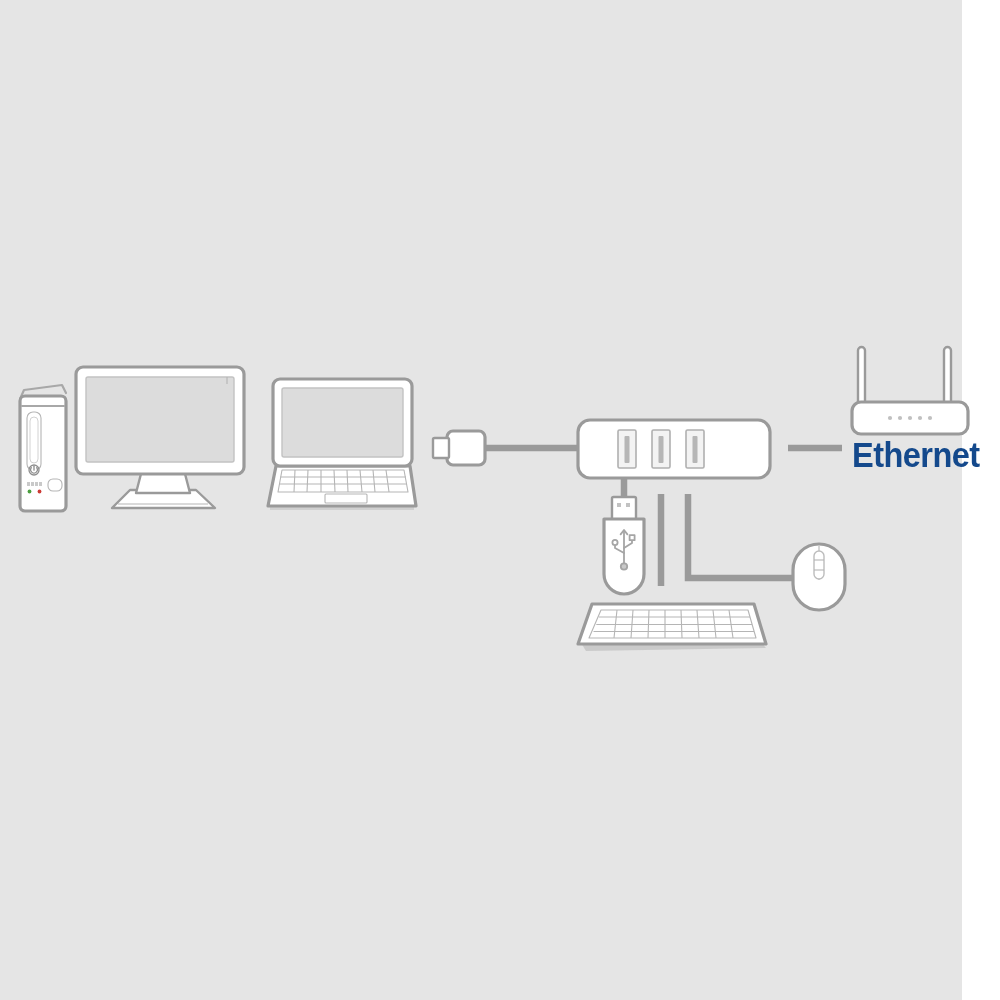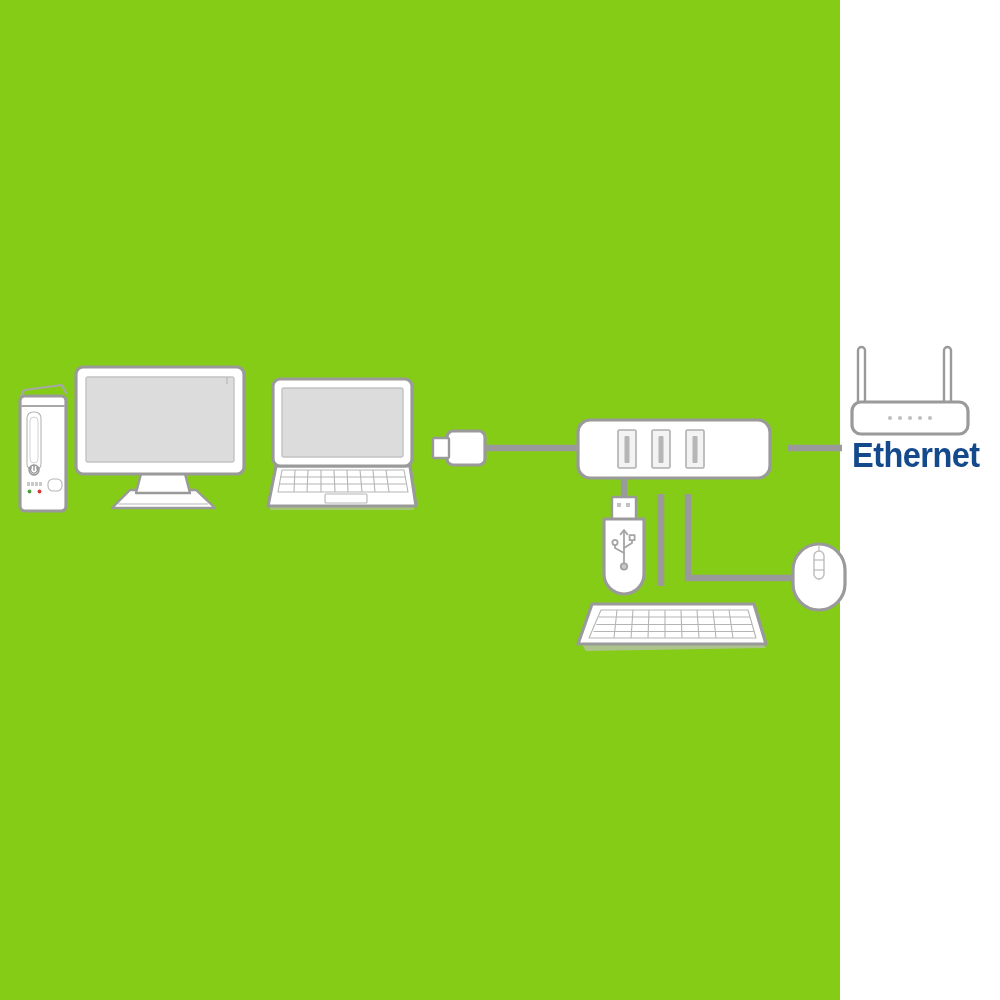--- a/index.html
+++ b/index.html
@@ -9,23 +9,23 @@
     background: #ffffff;
   }
   body {
     width: 1000px;
     height: 1000px;
     overflow: hidden;
     font-family: "Liberation Sans", sans-serif;
   }
   #stage {
     position: relative;
-    width: 840px;
+    width: 962px;
     height: 1000px;
-    background: #84cc16;
+    background: #e5e5e5;
   }
   #diagram-svg {
     position: absolute;
     left: 0;
     top: 0;
     width: 1000px;
     height: 1000px;
     display: block;
   }
   .ethernet-label {

